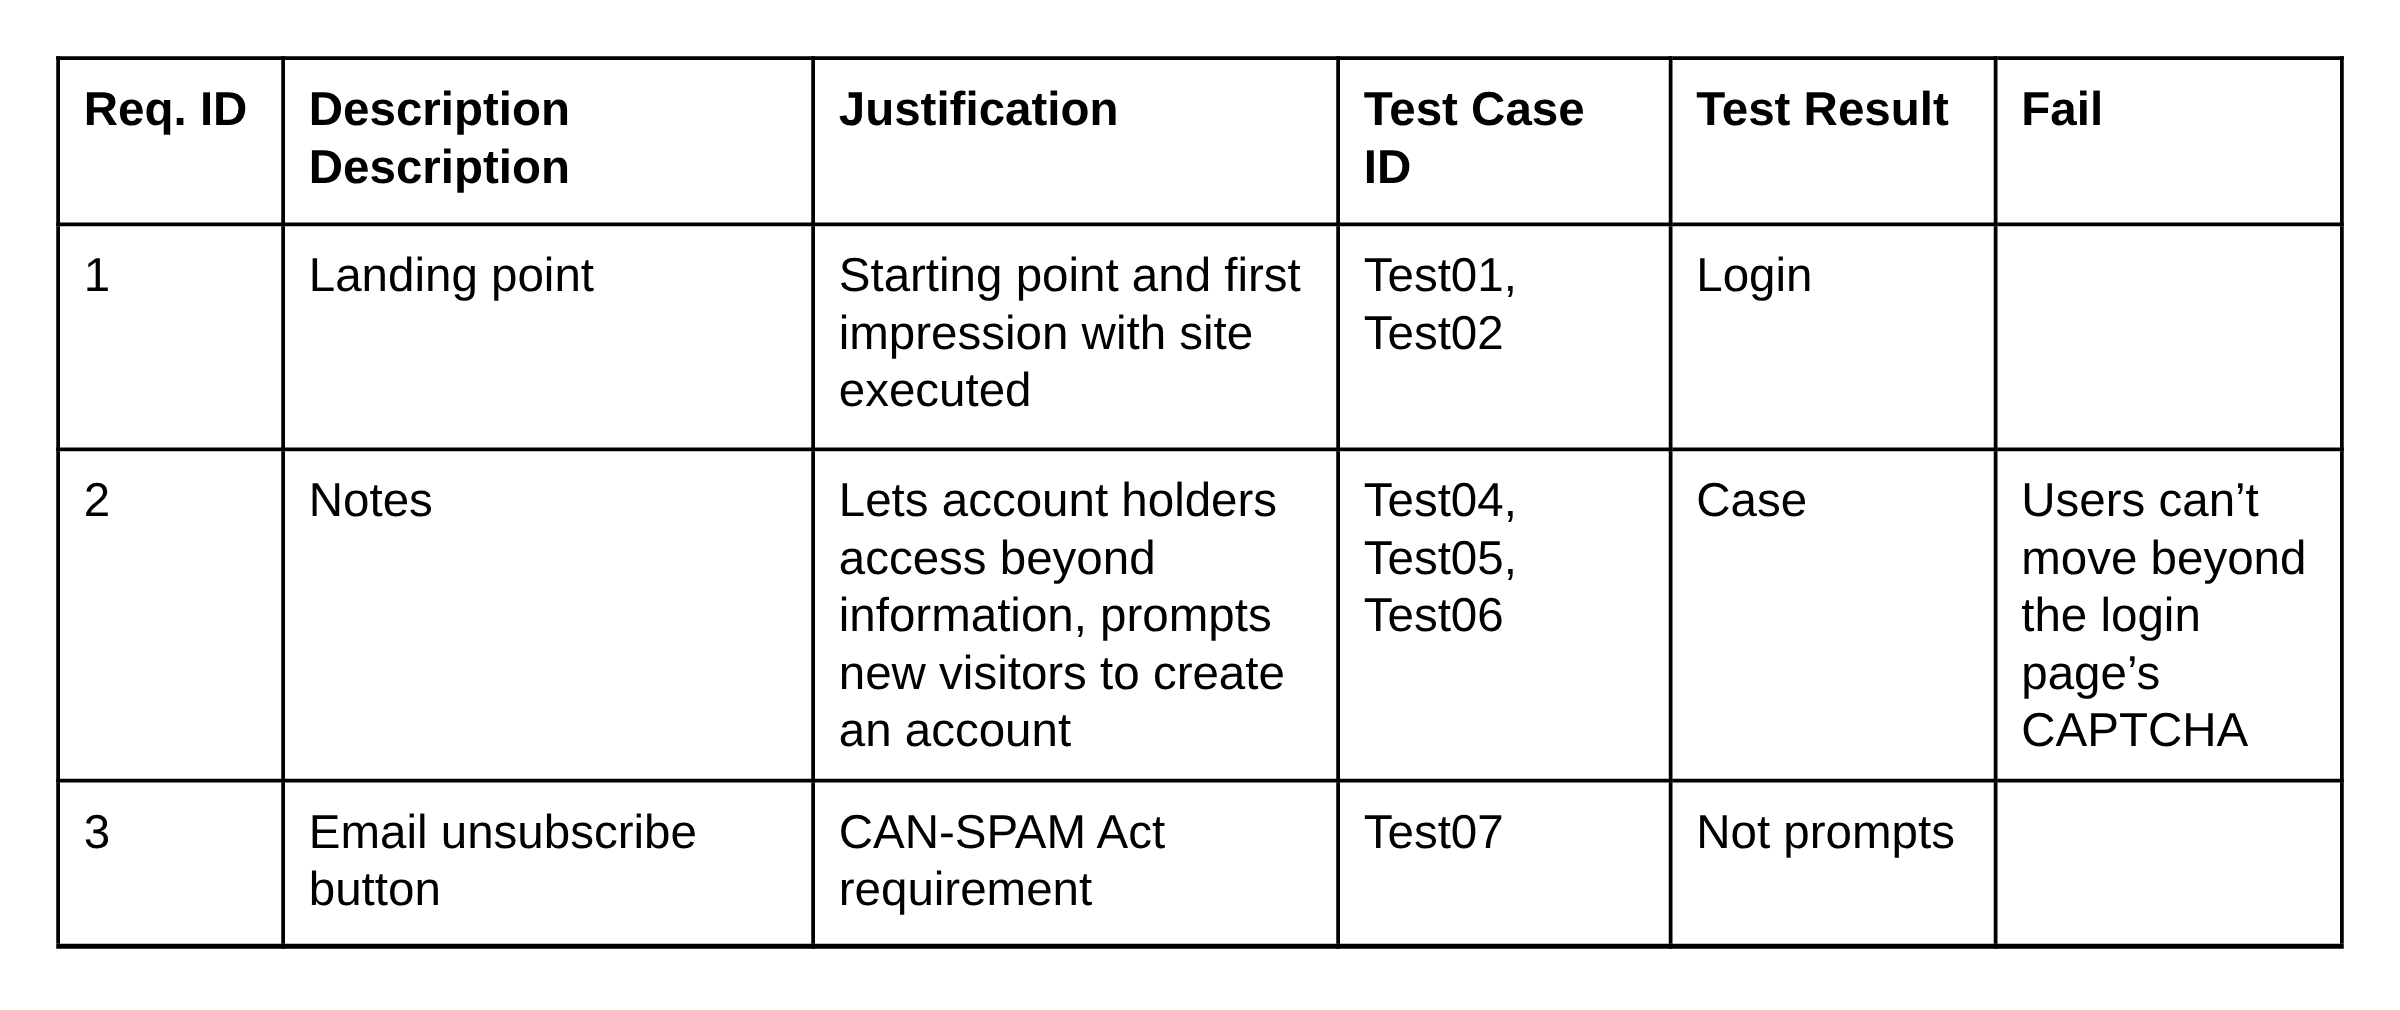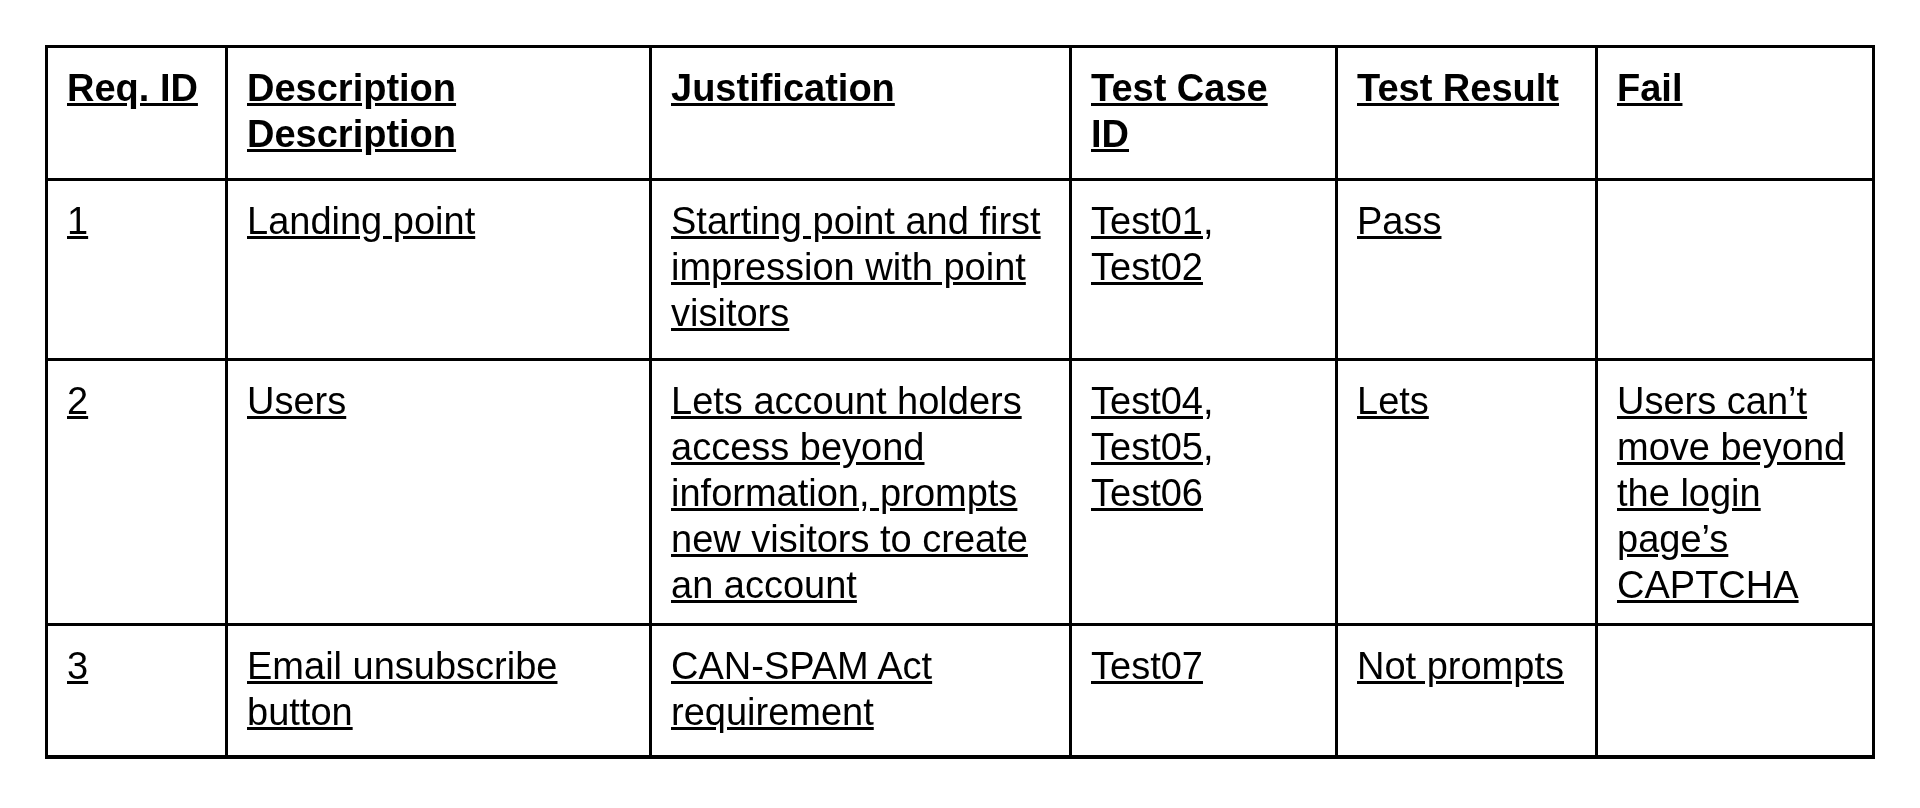--- a/index.html
+++ b/index.html
@@ -29,21 +29,20 @@
   }
   table.req-table td, table.req-table th {
     border: 3px solid #000000;
     vertical-align: top;
     text-align: left;
     padding: 17px 20px 12px 19px;
     font-size: 38px;
     line-height: 46px;
     font-weight: normal;
     word-wrap: break-word;
-    text-decoration: underline;
   }
   table.req-table { border-bottom: 4px solid #000000; }
   table.req-table thead th { font-weight: bold; }
   tr.header-row     { height: 133px; }
   tr.data-row-1     { height: 180px; }
   tr.data-row-2     { height: 265px; }
   tr.data-row-3     { height: 132px; }
 </style>
 </head>
 <body>
@@ -65,31 +64,31 @@
         <th>Justification</th>
         <th>Test Case ID</th>
         <th>Test Result</th>
         <th>Fail</th>
       </tr>
     </thead>
     <tbody>
       <tr class="data-row-1">
         <td>1</td>
         <td>Landing point</td>
-        <td>Starting point and first impression with point visitors</td>
+        <td>Starting point and first impression with site executed</td>
         <td>Test01, Test02</td>
-        <td>Pass</td>
+        <td>Login</td>
         <td></td>
       </tr>
       <tr class="data-row-2">
         <td>2</td>
-        <td>Users</td>
+        <td>Notes</td>
         <td>Lets account holders access beyond information, prompts new visitors to create an account</td>
         <td>Test04, Test05, Test06</td>
-        <td>Lets</td>
+        <td>Case</td>
         <td>Users can’t move beyond the login page’s CAPTCHA</td>
       </tr>
       <tr class="data-row-3">
         <td>3</td>
         <td>Email unsubscribe button</td>
         <td>CAN-SPAM Act requirement</td>
         <td>Test07</td>
         <td>Not prompts</td>
         <td></td>
       </tr>

